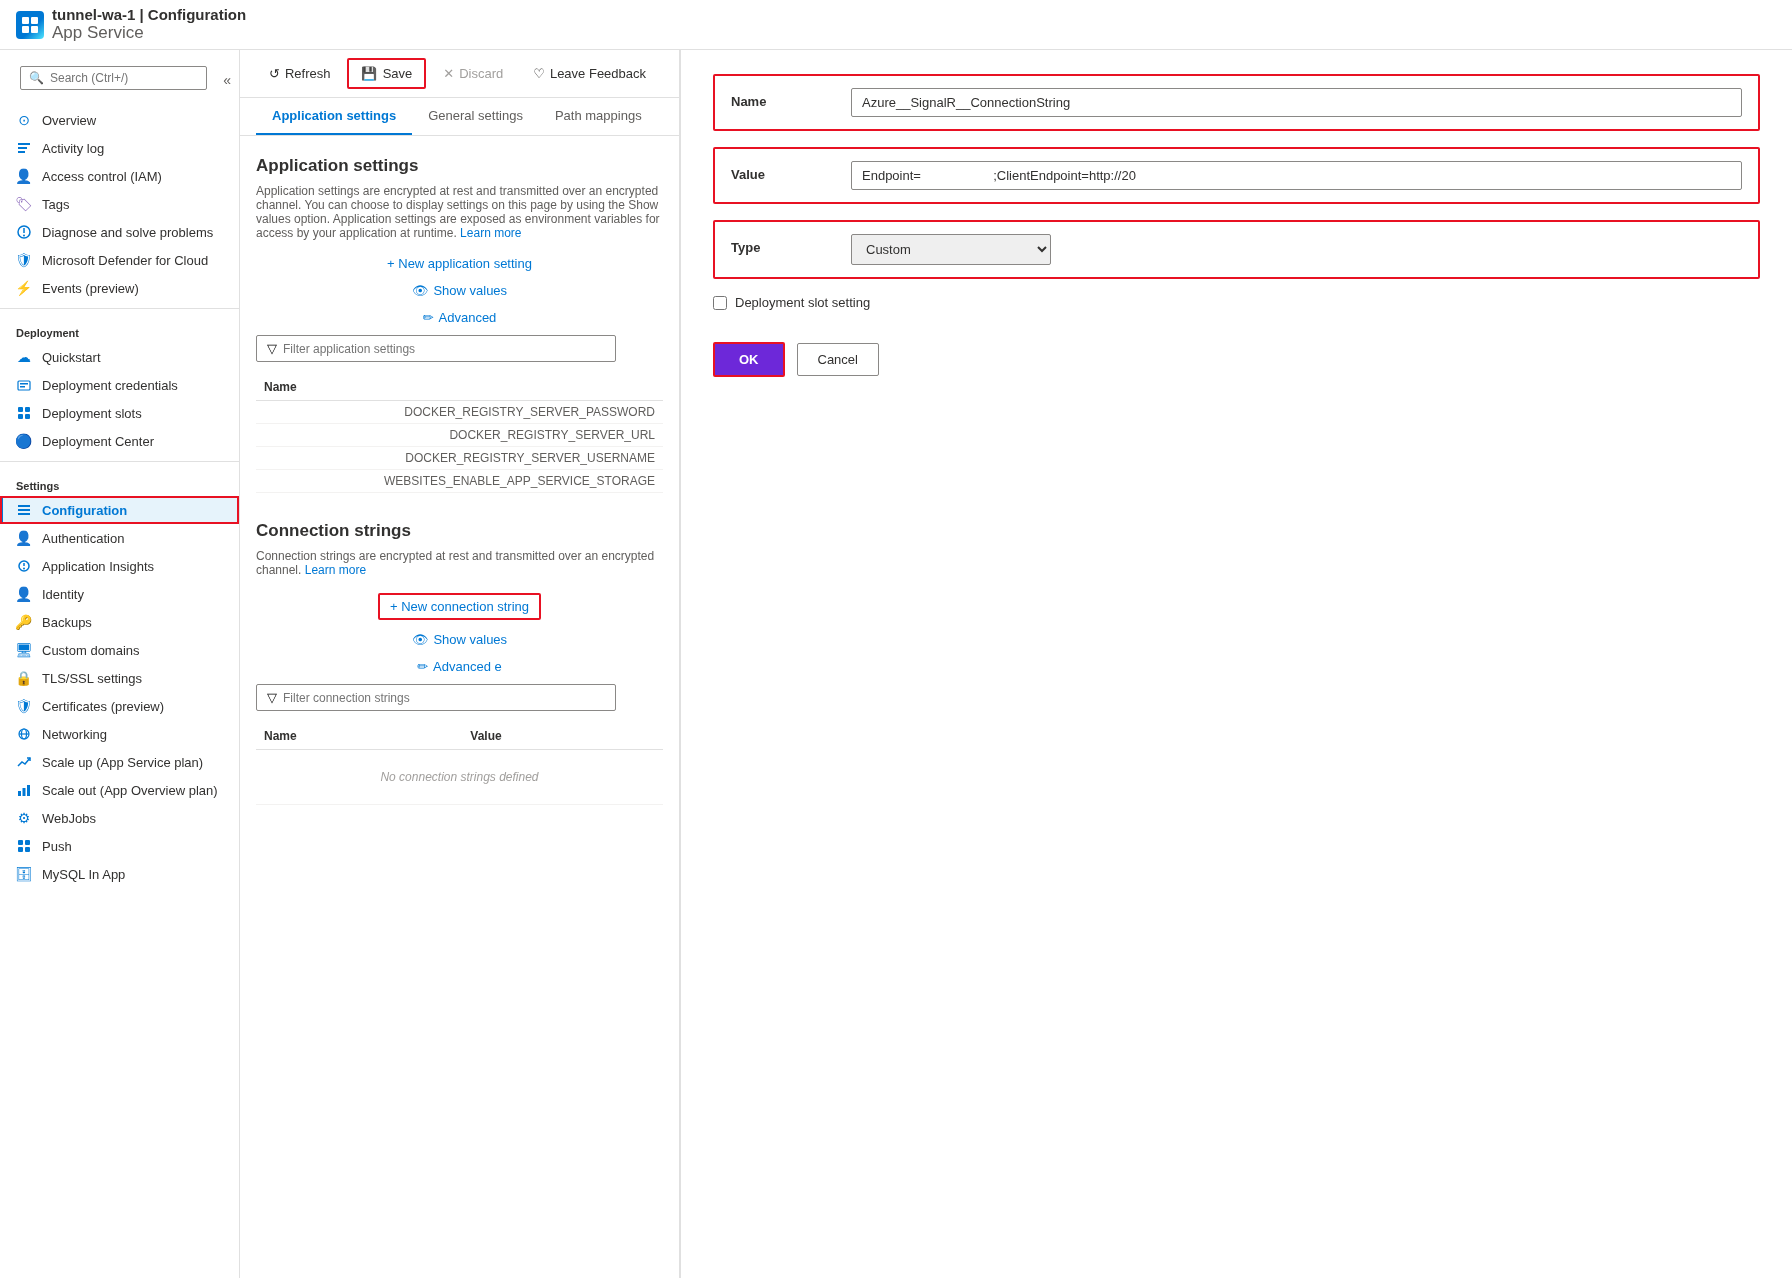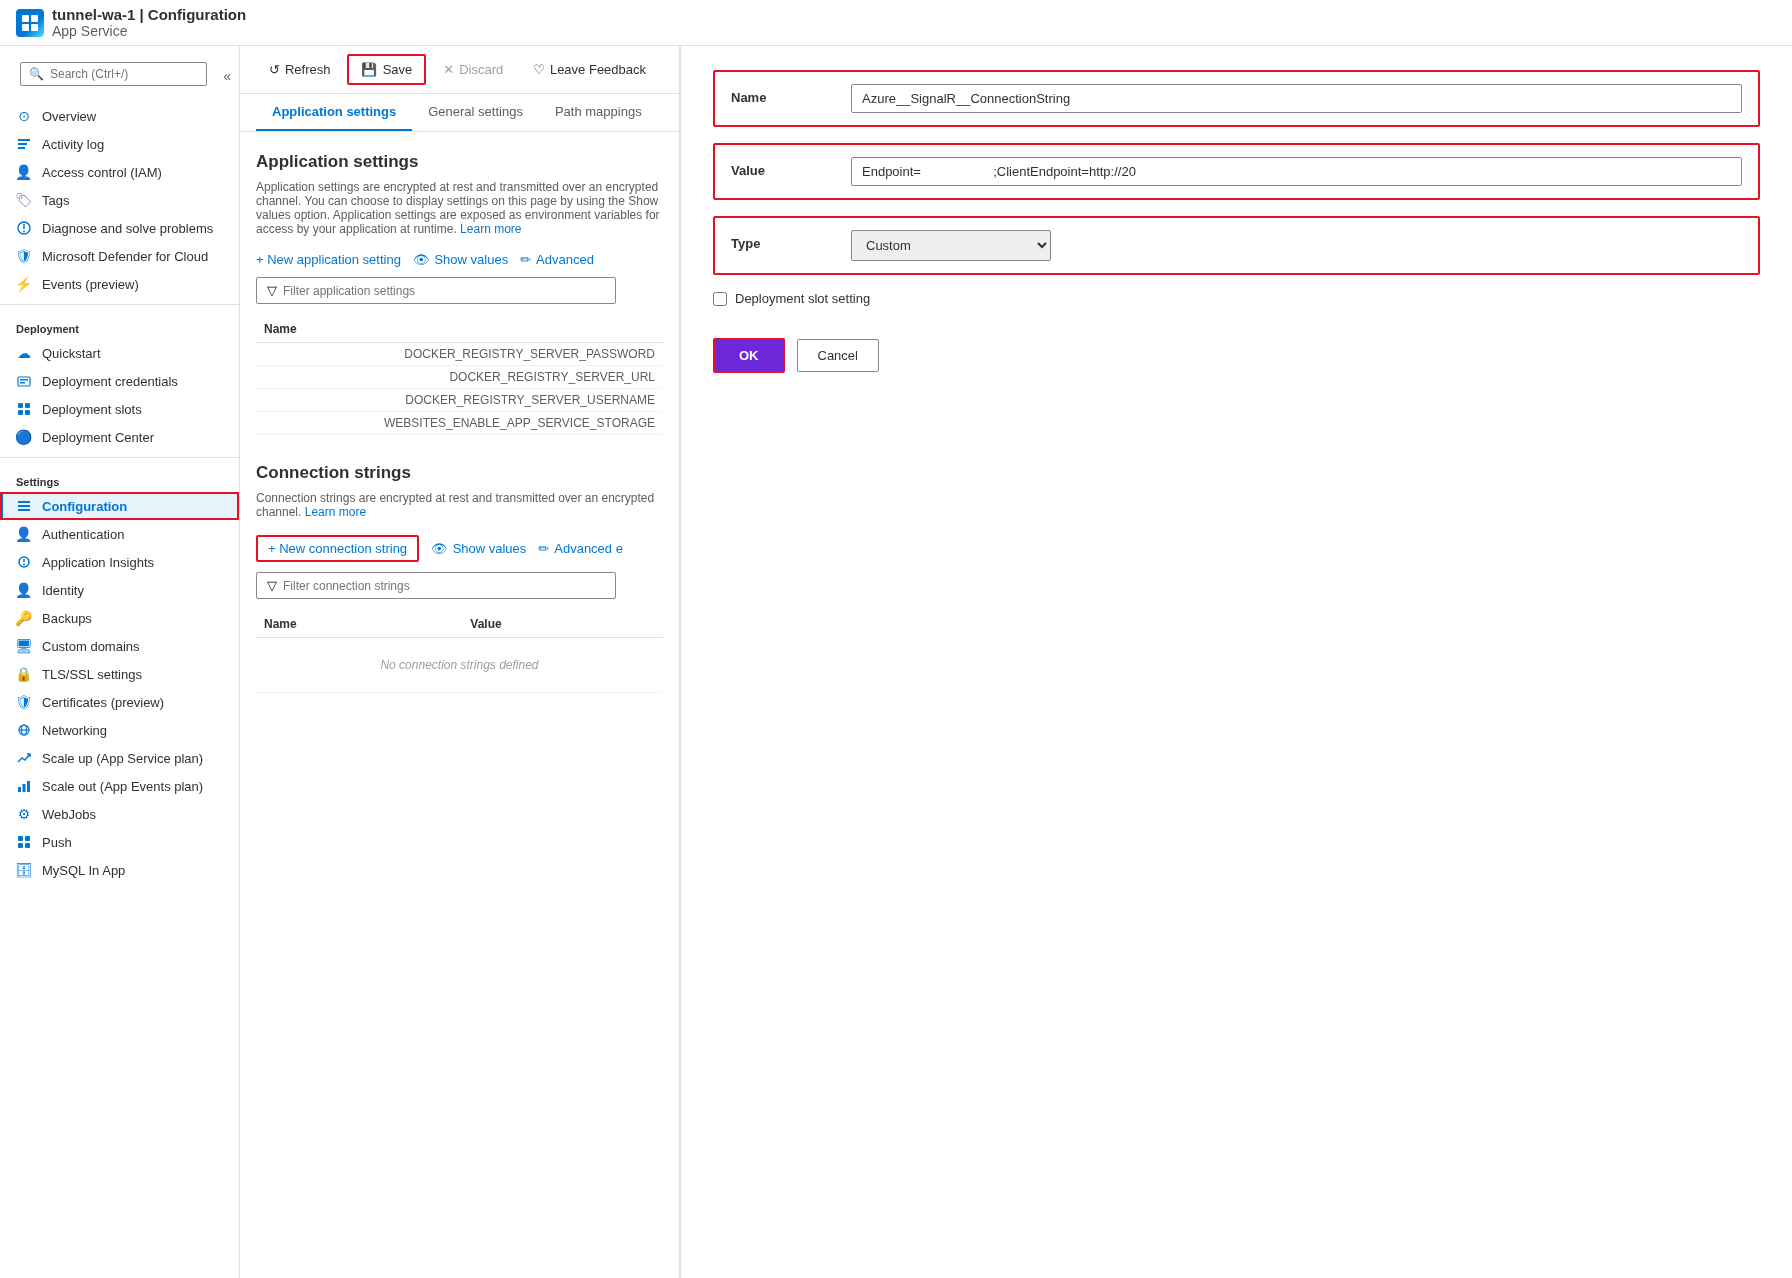--- a/index.html
+++ b/index.html
@@ -17,21 +17,21 @@
     }
     .app-icon {
       width: 28px; height: 28px;
       background: linear-gradient(135deg, #0078d4 60%, #50e6ff 100%);
       border-radius: 4px;
       display: flex; align-items: center; justify-content: center;
       color: white; font-size: 14px; font-weight: bold;
     }
     .page-title-block { display: flex; flex-direction: column; }
     .page-title { font-size: 15px; font-weight: 600; color: #323130; }
-    .page-subtitle { font-size: 14px; color: #605e5c; }
+    .page-subtitle { font-size: 17px; color: #605e5c; }
 
     
     .main-layout {
       display: flex;
       flex: 1;
       overflow: hidden;
     }
 
     
     .sidebar {
@@ -147,21 +147,21 @@
     
     .panel-content {
       flex: 1; overflow-y: auto; padding: 20px 16px;
     }
 
     .section-title { font-size: 17px; font-weight: 600; color: #323130; margin-bottom: 8px; }
     .section-desc { font-size: 12px; color: #605e5c; margin-bottom: 16px; }
 
     .action-row {
       display: flex; align-items: center; gap: 12px;
-      margin-bottom: 10px; flex-wrap: wrap;
+      margin-bottom: 10px; flex-wrap: wrap; flex-direction: column;
     }
     .action-link {
       display: flex; align-items: center; gap: 5px;
       color: #0078d4; font-size: 13px; cursor: pointer;
       text-decoration: none;
     }
     .action-link.highlighted {
       border: 2px solid #e81123;
       padding: 4px 10px;
       border-radius: 2px;
@@ -411,21 +411,21 @@
       <span>Scale up (App Service plan)</span>
     </div>
     <div class="sidebar-item">
       <span class="sidebar-icon" style="color:#0078d4;">
         <svg width="14" height="14" viewBox="0 0 14 14">
             <rect x="1" y="8" width="3" height="5" fill="#0078d4"></rect>
             <rect x="5.5" y="5" width="3" height="8" fill="#0078d4"></rect>
             <rect x="10" y="2" width="3" height="11" fill="#0078d4"></rect>
           </svg>
       </span>
-      <span>Scale out (App Events plan)</span>
+      <span>Scale out (App Overview plan)</span>
     </div>
     <div class="sidebar-item">
       <span class="sidebar-icon" style="color:#0078d4;">⚙</span>
       <span>WebJobs</span>
     </div>
     <div class="sidebar-item">
       <span class="sidebar-icon" style="color:#0078d4;">
         <svg width="14" height="14" viewBox="0 0 14 14">
             <rect x="1" y="1" width="5" height="5" rx="1" fill="#0078d4"></rect>
             <rect x="8" y="1" width="5" height="5" rx="1" fill="#0078d4"></rect>

